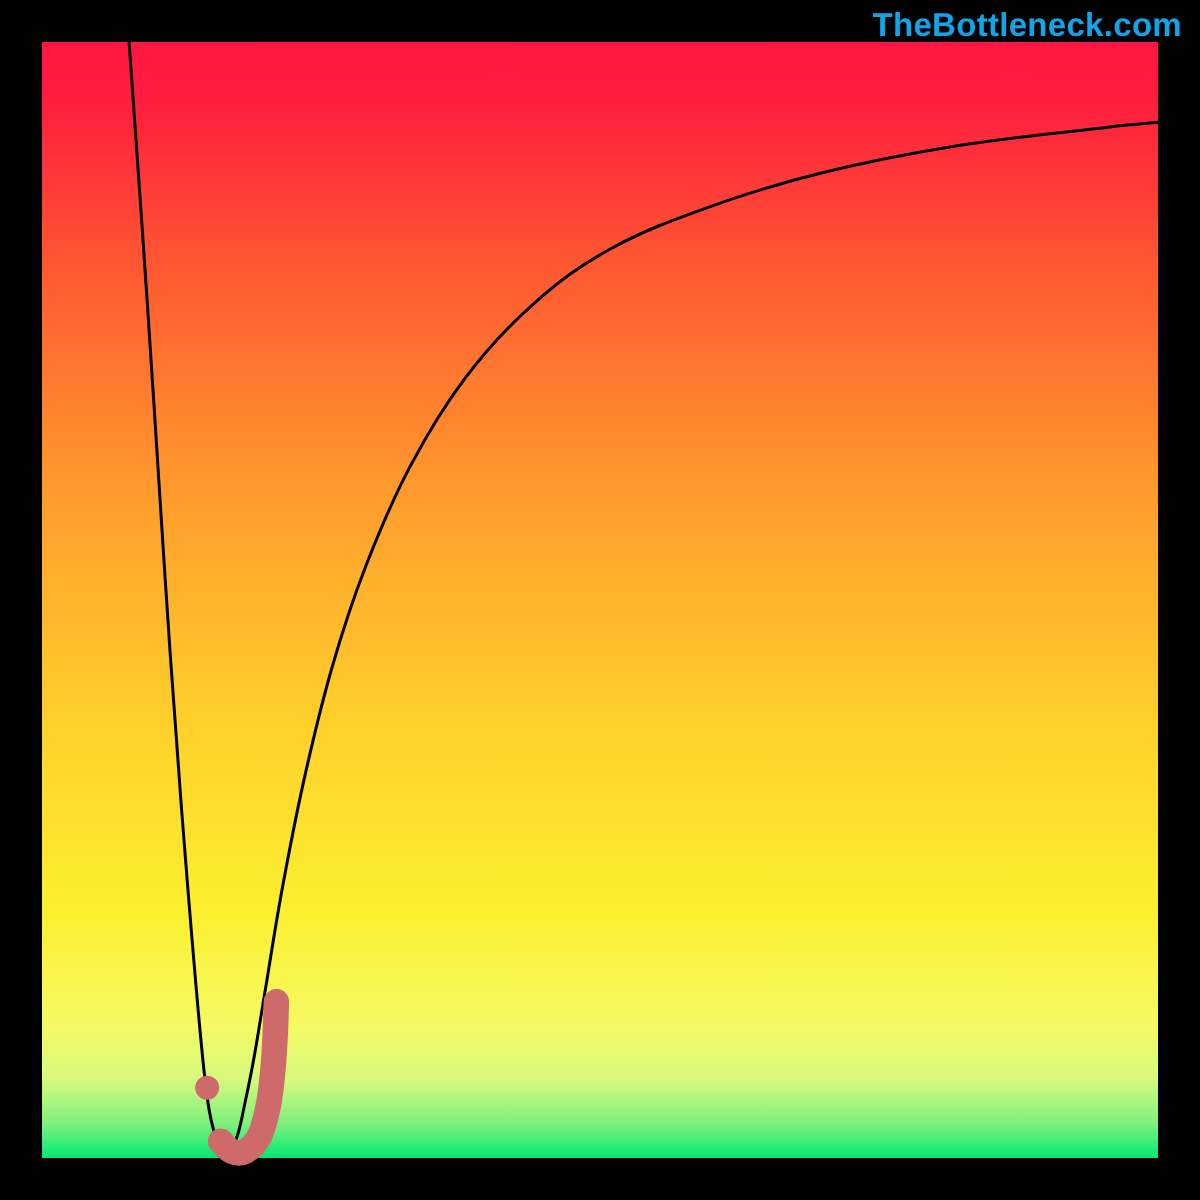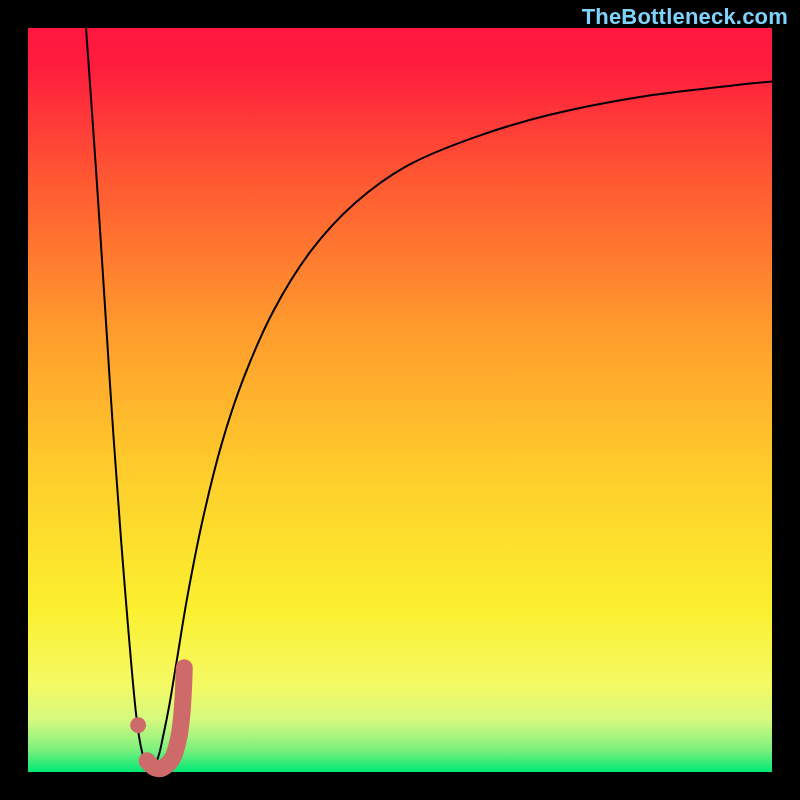--- a/index.html
+++ b/index.html
@@ -15,21 +15,21 @@
     width: 800px;
     height: 800px;
   }
   .watermark {
     position: absolute;
     top: 4px;
     right: 12px;
     font-family: Arial, Helvetica, sans-serif;
     font-size: 22px;
     font-weight: 600;
-    color: #7dd3fc;
+    color: #0ea5e9;
     letter-spacing: 0.2px;
     user-select: none;
   }
   svg {
     display: block;
   }
 </style>
 </head>
 <body>
 

